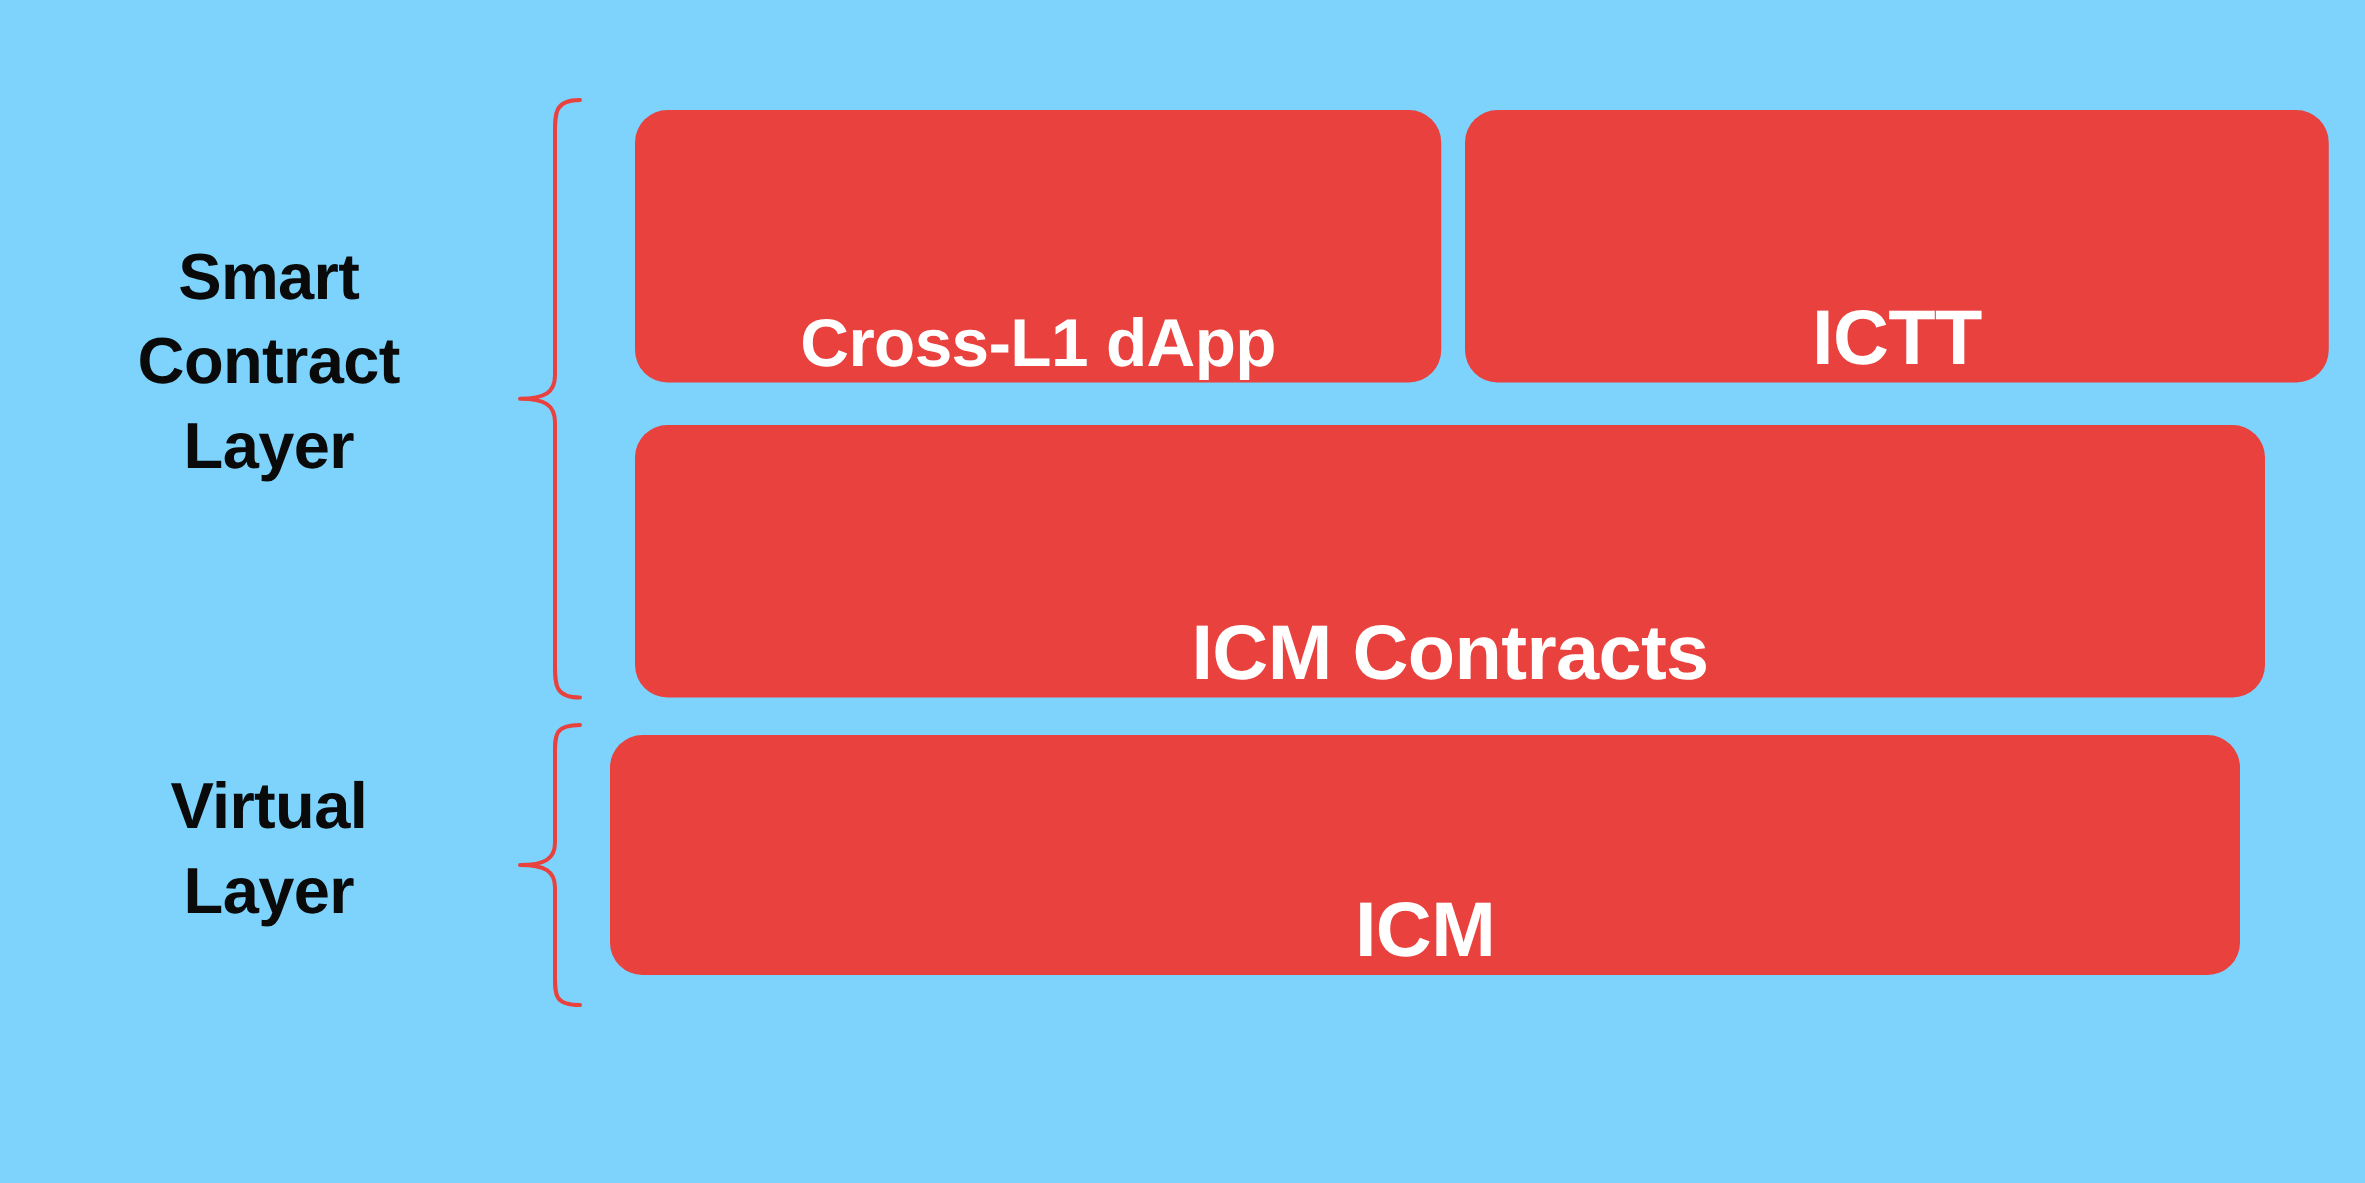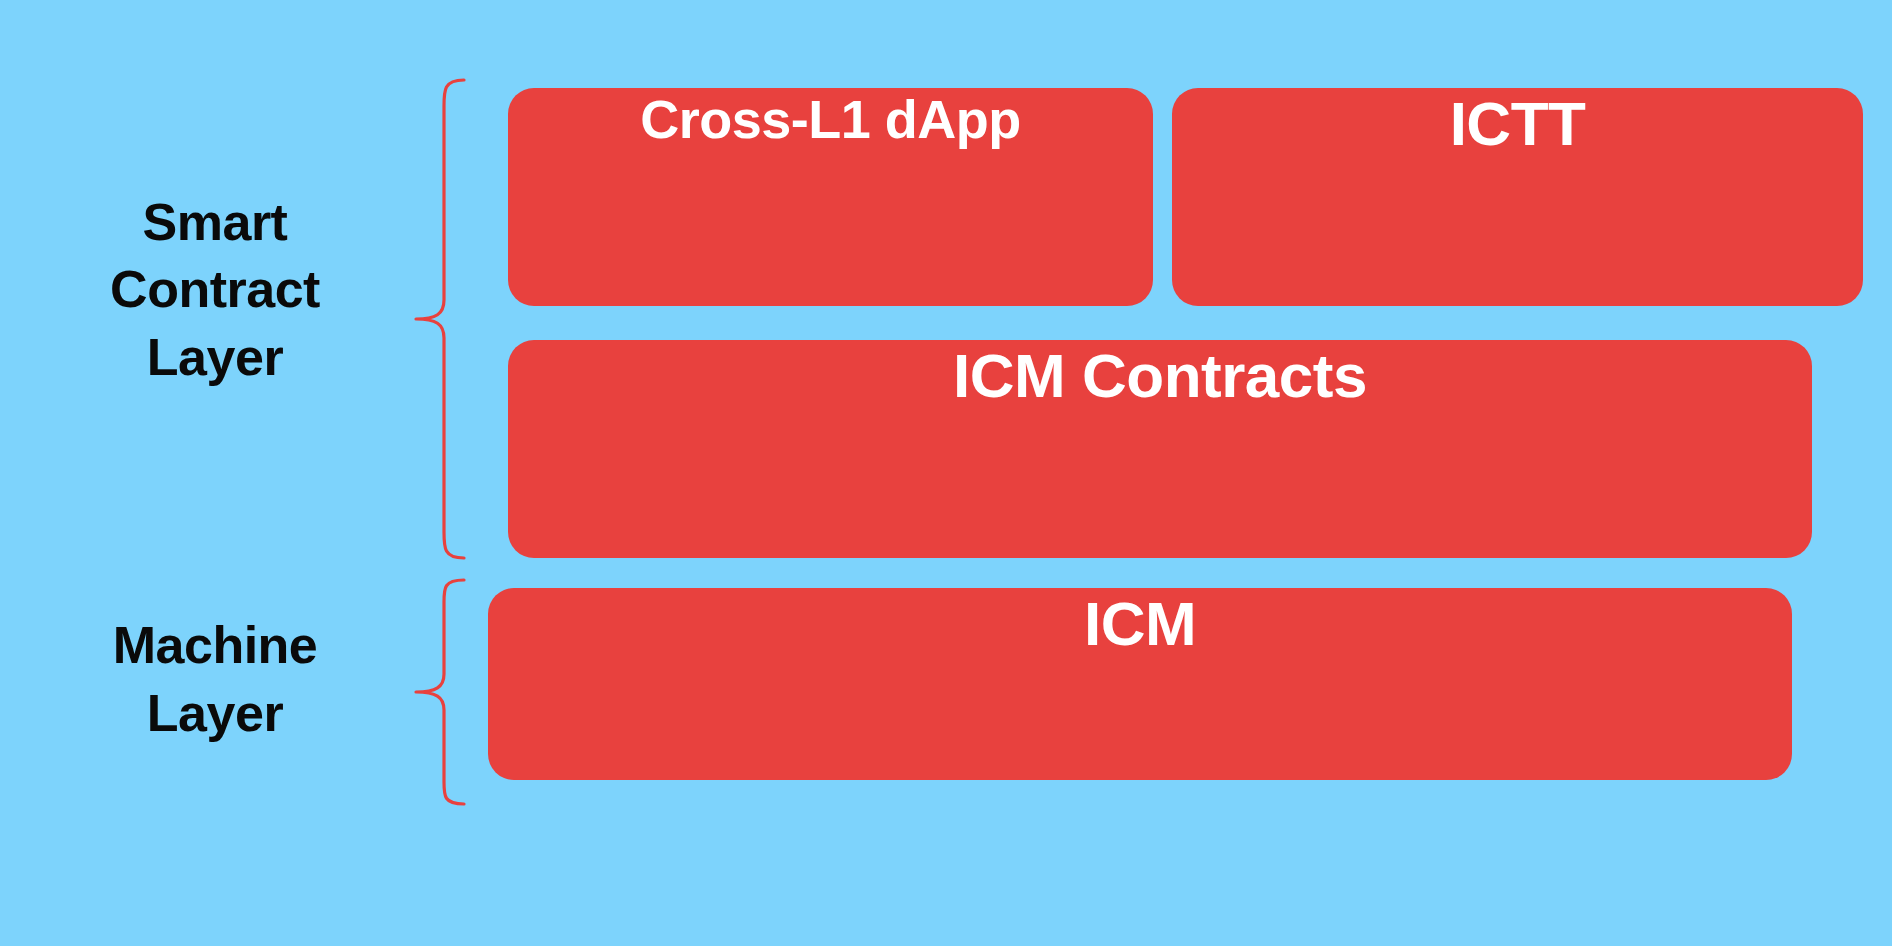--- a/index.html
+++ b/index.html
@@ -74,21 +74,21 @@
     stroke-linecap: round;
     stroke-linejoin: round;
   }
 
   
   .card {
     position: absolute;
     background: #E8413E;
     border-radius: 26px;
     display: flex;
-    align-items: flex-start;
+    align-items: flex-end;
     justify-content: center;
     color: #ffffff;
     font-weight: bold;
     letter-spacing: -0.5px;
     text-align: center;
     box-sizing: border-box;
     padding: 0 20px;
   }
 
   #card-cross-l1-dapp {
@@ -125,21 +125,21 @@
 
 <div id="diagram-root">
 
   <div id="label-smart-contract" class="layer-label">
     <span class="layer-label-line">Smart</span>
     <span class="layer-label-line">Contract</span>
     <span class="layer-label-line">Layer</span>
   </div>
 
   <div id="label-virtual-machine" class="layer-label">
-    <span class="layer-label-line">Machine</span>
+    <span class="layer-label-line">Virtual</span>
     <span class="layer-label-line">Layer</span>
   </div>
 
   <svg id="brace-smart-contract" class="brace" viewBox="0 0 56 482" preserveAspectRatio="none">
     <path d="M 54 2
              C 34 2, 34 12, 34 28
              L 34 222
              C 34 236, 26 241, 6 241
              C 26 241, 34 246, 34 260
              L 34 454

